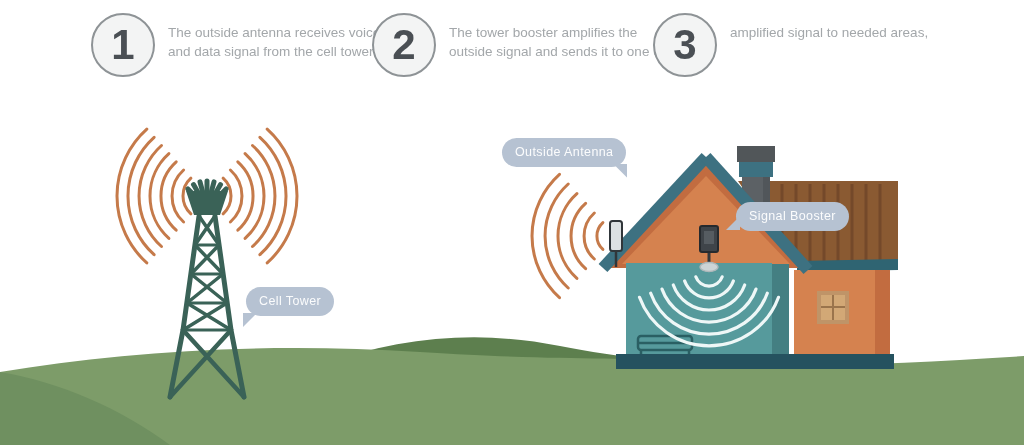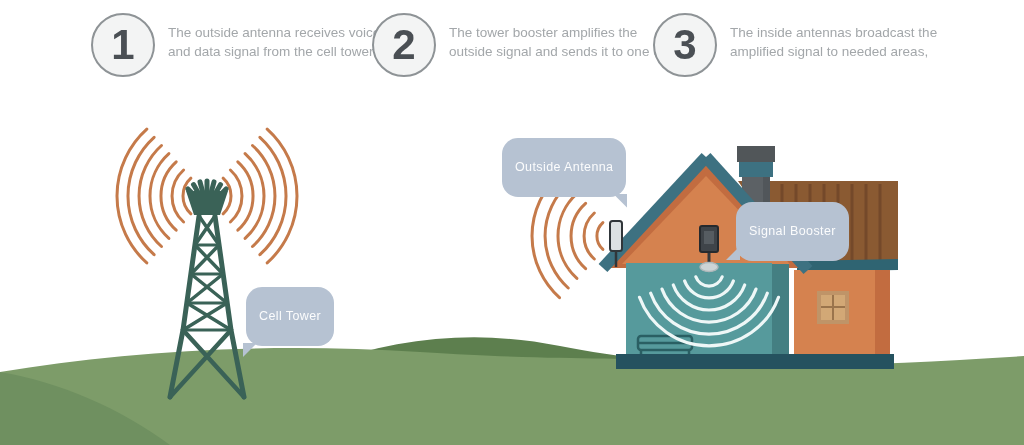--- a/index.html
+++ b/index.html
@@ -15,21 +15,21 @@
     flex:0 0 auto;
   }
   .step-circle span{font-size:42px;font-weight:600;color:#4a4f54;line-height:1;}
   .step-text{margin-top:10px;font-size:13.5px;line-height:19px;color:#a3a7aa;}
   .step-text div{white-space:nowrap;}
   
   #scene{position:absolute;left:0;top:0;}
   
   .bubble{
     position:absolute;background:#b6c2d2;color:rgba(255,255,255,.95);
-    font-size:12.5px;letter-spacing:.4px;padding:22px 13px;border-radius:16px;
+    font-size:12.5px;letter-spacing:.4px;padding:7px 13px;border-radius:16px;
     white-space:nowrap;line-height:1.2;
   }
   .tail{position:absolute;width:14px;height:14px;background:#b6c2d2;}
   .tail.down-left {clip-path:polygon(0 0,100% 0,0 100%);left:-3px;bottom:-11px;}
   .tail.down-right{clip-path:polygon(0 0,100% 0,100% 100%);right:-1px;bottom:-11px;}
   .tail.left-down {clip-path:polygon(100% 0,100% 100%,0 100%);left:-10px;bottom:1px;}
   .tail.up-right  {clip-path:polygon(100% 0,0 100%,100% 100%);right:2px;top:-11px;}
 </style>
 </head>
 <body>
@@ -54,21 +54,20 @@
       <div>The tower booster amplifies the</div>
       <div>outside signal and sends it to one or</div>
     </div>
   </div>
 
   <div class="step" style="left:653px;">
     <div class="step-circle">
       <span>3</span>
     </div>
     <div class="step-text">
-      <div>The inside antennas broadcast the</div>
       <div>amplified signal to needed areas,</div>
     </div>
   </div>
 
   <svg id="scene" width="1024" height="445" viewBox="0 0 1024 445">
 
     <g>
       <path d="M320,366 C400,336 480,330 560,346 C620,358 700,366 780,368 L780,445 L320,445 Z" fill="#5d7f4e"></path>
       <path d="M0,372 C120,352 260,342 420,352 C560,361 600,356 700,362 C800,368 900,364 1024,356 L1024,445 L0,445 Z" fill="#7d9c69"></path>
       <path d="M0,372 C60,382 120,408 170,445 L0,445 Z" fill="#6f9060"></path>

